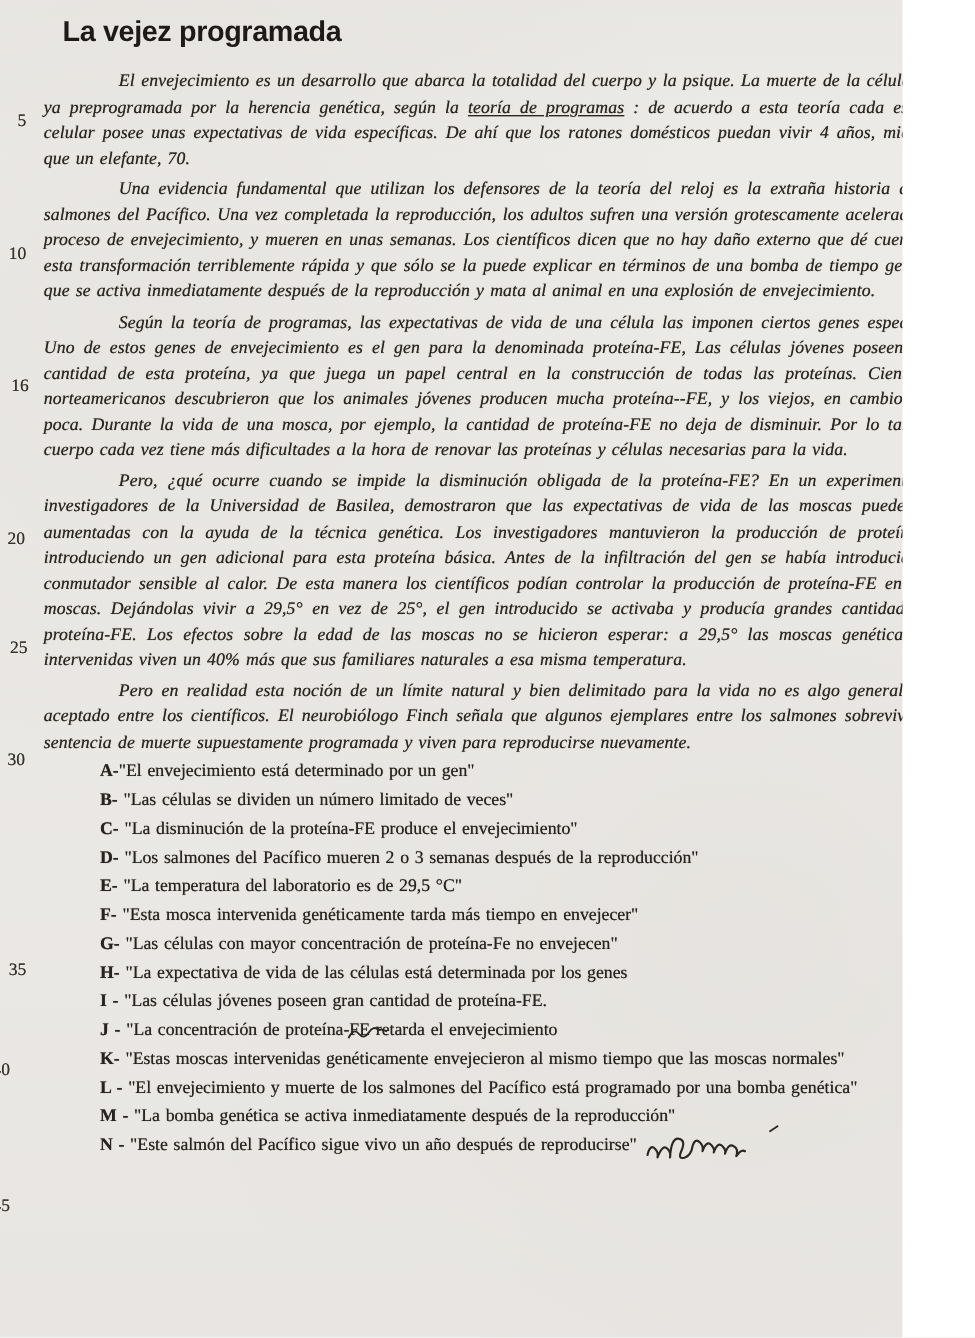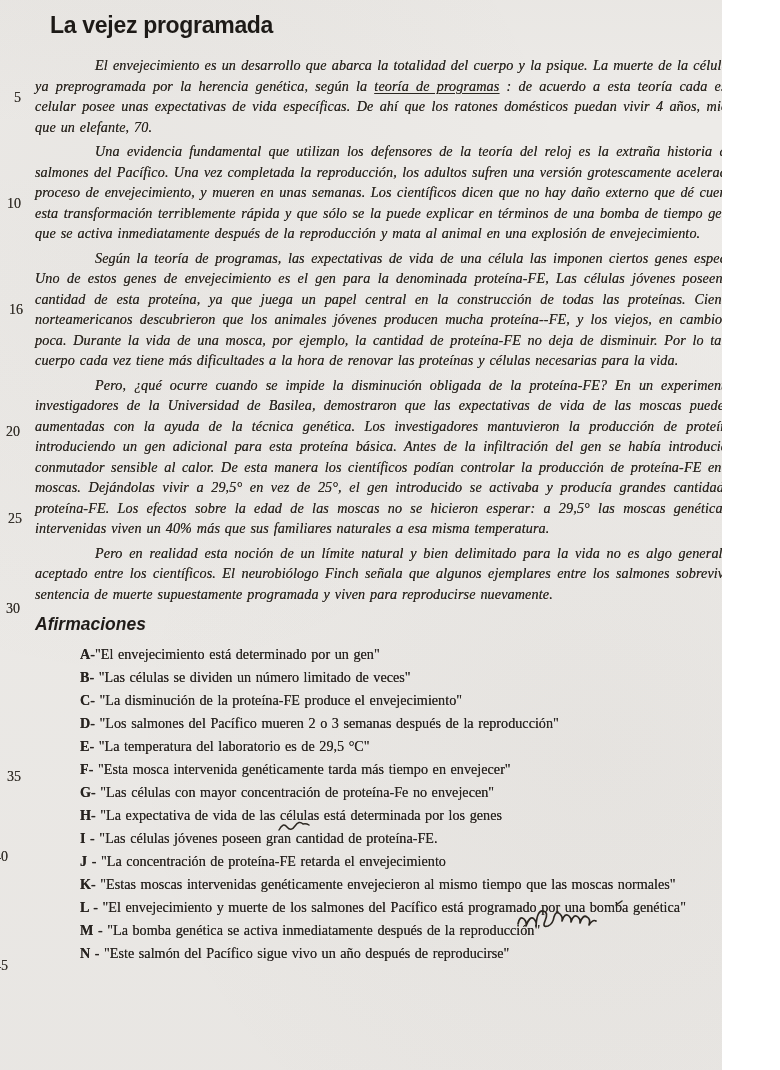--- a/index.html
+++ b/index.html
@@ -84,21 +84,20 @@
     <h1 class="doc-title">La vejez programada</h1>
 
     <div class="body-col">
       <div class="paras">
           <p class="para"><span>El envejecimiento es un desarrollo que abarca la totalidad del cuerpo y la psique.  La muerte de la célula está ya preprogramada por la herencia genética, según la </span><span class="u">teoría de programas</span><span> : de acuerdo a esta teoría cada especie celular posee unas expectativas de vida específicas.  De ahí que los ratones domésticos puedan vivir 4 años, mientras que un elefante, 70.</span></p>
           <p class="para"><span>Una evidencia fundamental que utilizan los defensores de la teoría del reloj es la extraña historia de los salmones del Pacífico.  Una vez completada la reproducción, los adultos sufren una versión grotescamente acelerada del proceso de envejecimiento, y mueren en unas semanas.  Los científicos dicen que no hay daño externo que dé cuenta de esta transformación terriblemente rápida y que sólo se la puede explicar en términos de una bomba de tiempo genética que se activa inmediatamente después de la reproducción y mata al animal en una explosión de envejecimiento.</span></p>
           <p class="para"><span>Según la teoría de programas, las expectativas de vida de una célula las imponen ciertos genes especiales.  Uno de estos genes de envejecimiento es el gen para la denominada proteína-FE, Las células jóvenes poseen gran cantidad de esta proteína, ya que juega un papel central en la construcción de todas las proteínas.  Científicos norteamericanos descubrieron que los animales jóvenes producen mucha proteína--FE, y los viejos, en cambio, muy poca.  Durante la vida de una mosca, por ejemplo, la cantidad de proteína-FE no deja de disminuir.  Por lo tanto el cuerpo cada vez tiene más dificultades a la hora de renovar las proteínas y células necesarias para la vida.</span></p>
           <p class="para"><span>Pero, ¿qué ocurre cuando se impide la disminución obligada de la proteína-FE? En un experimento los investigadores de la Universidad de Basilea, demostraron que las expectativas de vida de las moscas pueden ser aumentadas con la ayuda de la técnica genética.  Los investigadores mantuvieron la producción de proteína-FE introduciendo un gen adicional para esta proteína básica.  Antes de la infiltración del gen se había introducido un conmutador sensible al calor.  De esta manera los científicos podían controlar la producción de proteína-FE en estas moscas.  Dejándolas vivir a 29,5° en vez de 25°, el gen introducido se activaba y producía grandes cantidades de proteína-FE.  Los efectos sobre la edad de las moscas no se hicieron esperar: a 29,5° las moscas genéticamente intervenidas viven un 40% más que sus familiares naturales a esa misma temperatura.</span></p>
           <p class="para"><span>Pero en realidad esta noción de un límite natural y bien delimitado para la vida no es algo generalmente aceptado entre los científicos.  El neurobiólogo Finch señala que algunos ejemplares entre los salmones sobreviven su sentencia de muerte supuestamente programada y viven para reproducirse nuevamente.</span></p>
         </div>
-      <h2 class="aff-heading">Afirmaciones</h2>
       <div class="aff-list">
           <div class="aff-item"><span class="aff-label">A-</span><span>"El envejecimiento está determinado por un gen"</span></div>
           <div class="aff-item"><span class="aff-label">B- </span><span>"Las células se dividen un número limitado de veces"</span></div>
           <div class="aff-item"><span class="aff-label">C- </span><span>"La disminución de la proteína-FE produce el envejecimiento"</span></div>
           <div class="aff-item"><span class="aff-label">D- </span><span>"Los salmones del Pacífico mueren 2 o 3 semanas después de la reproducción"</span></div>
           <div class="aff-item"><span class="aff-label">E- </span><span>"La temperatura del laboratorio es de 29,5 °C"</span></div>
           <div class="aff-item"><span class="aff-label">F- </span><span>"Esta mosca intervenida genéticamente tarda más tiempo en envejecer"</span></div>
           <div class="aff-item"><span class="aff-label">G- </span><span>"Las células con mayor concentración de proteína-Fe no envejecen"</span></div>
           <div class="aff-item"><span class="aff-label">H- </span><span>"La expectativa de vida de las células está determinada por los genes</span></div>
           <div class="aff-item"><span class="aff-label">I - </span><span>"Las células jóvenes poseen gran cantidad de proteína-FE.</span></div>

